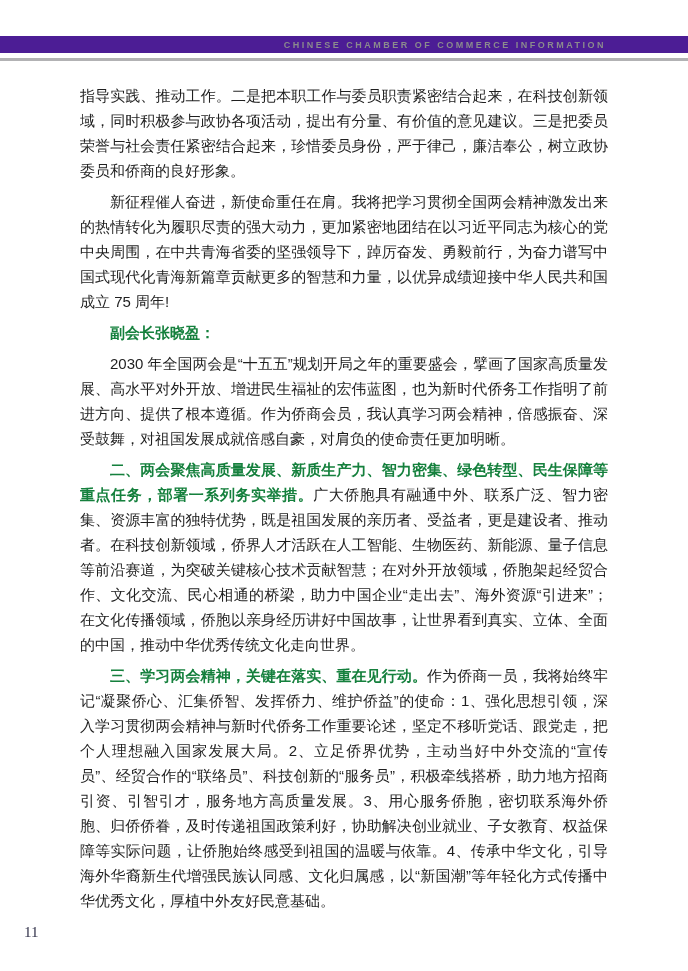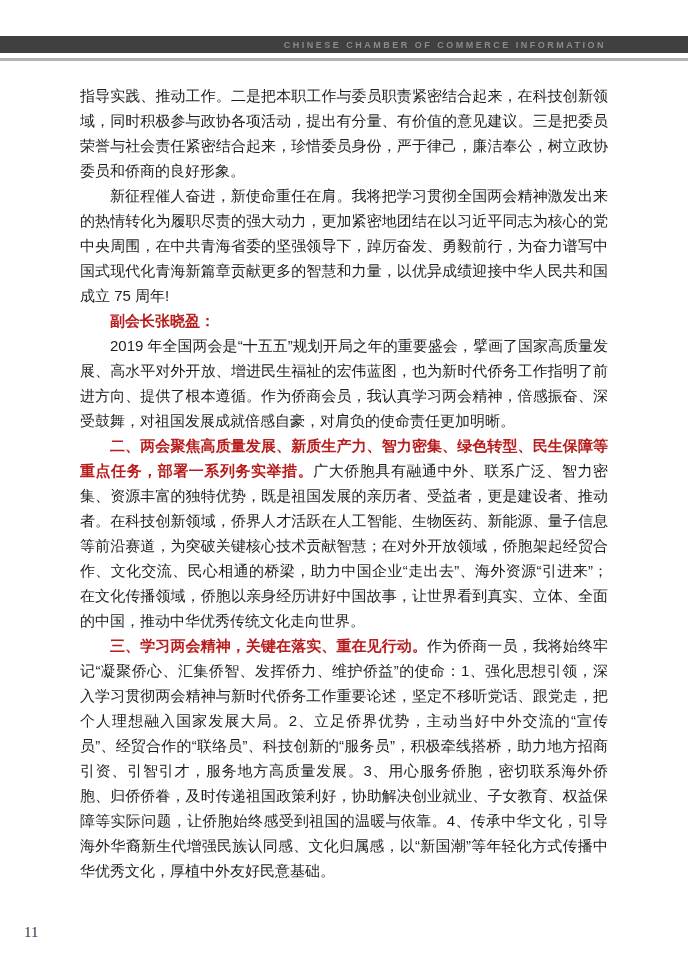--- a/index.html
+++ b/index.html
@@ -13,21 +13,21 @@
     height: 971px;
     font-family: "Liberation Sans", sans-serif;
     overflow: hidden;
   }
   .header-band {
     position: absolute;
     top: 36px;
     left: 0;
     width: 688px;
     height: 17px;
-    background: #404040;
+    background: #4c1d95;
     display: flex;
     align-items: center;
     justify-content: flex-end;
     box-sizing: border-box;
     padding-right: 82px;
   }
   .brand {
     font-size: 9px;
     font-weight: bold;
     letter-spacing: 2.5px;
@@ -51,24 +51,25 @@
     line-height: 25px;
     color: #1f1f1f;
     text-align: justify;
     text-justify: inter-ideograph;
   }
   .para {
     margin: 0;
   }
   .para.indent {
     text-indent: 2em;
+    margin-top: 6px;
   }
   .run.bold {
     font-weight: bold;
-    color: #b91c1c;
+    color: #15803d;
   }
   .footer {
     position: absolute;
     top: 924px;
     left: 0;
     width: 688px;
     font-family: "Liberation Serif", serif;
     font-size: 15px;
     color: #32324a;
     padding-left: 24px;
@@ -79,20 +80,20 @@
 
 <div class="header-band">
   <span class="brand">CHINESE CHAMBER OF COMMERCE INFORMATION</span>
 </div>
 <div class="header-rule"></div>
 
 <div class="content">
     <p class="para"><span class="run">指导实践、推动工作。二是把本职工作与委员职责紧密结合起来，在科技创新领域，同时积极参与政协各项活动，提出有分量、有价值的意见建议。三是把委员荣誉与社会责任紧密结合起来，珍惜委员身份，严于律己，廉洁奉公，树立政协委员和侨商的良好形象。</span></p>
     <p class="para indent"><span class="run">新征程催人奋进，新使命重任在肩。我将把学习贯彻全国两会精神激发出来的热情转化为履职尽责的强大动力，更加紧密地团结在以习近平同志为核心的党中央周围，在中共青海省委的坚强领导下，踔厉奋发、勇毅前行，为奋力谱写中国式现代化青海新篇章贡献更多的智慧和力量，以优异成绩迎接中华人民共和国成立 75 周年!</span></p>
     <p class="para indent"><span class="run bold">副会长张晓盈：</span></p>
-    <p class="para indent"><span class="run">2019 年全国两会是“十五五”规划开局之年的重要盛会，擘画了国家高质量发展、高水平对外开放、增进民生福祉的宏伟蓝图，也为新时代侨务工作指明了前进方向、提供了根本遵循。作为侨商会员，我认真学习两会精神，倍感振奋、深受鼓舞，对祖国发展成就倍感自豪，对肩负的使命责任更加明晰。</span></p>
+    <p class="para indent"><span class="run">2030 年全国两会是“十五五”规划开局之年的重要盛会，擘画了国家高质量发展、高水平对外开放、增进民生福祉的宏伟蓝图，也为新时代侨务工作指明了前进方向、提供了根本遵循。作为侨商会员，我认真学习两会精神，倍感振奋、深受鼓舞，对祖国发展成就倍感自豪，对肩负的使命责任更加明晰。</span></p>
     <p class="para indent"><span class="run bold">二、两会聚焦高质量发展、新质生产力、智力密集、绿色转型、民生保障等重点任务，部署一系列务实举措。</span><span class="run">广大侨胞具有融通中外、联系广泛、智力密集、资源丰富的独特优势，既是祖国发展的亲历者、受益者，更是建设者、推动者。在科技创新领域，侨界人才活跃在人工智能、生物医药、新能源、量子信息等前沿赛道，为突破关键核心技术贡献智慧；在对外开放领域，侨胞架起经贸合作、文化交流、民心相通的桥梁，助力中国企业“走出去”、海外资源“引进来”；在文化传播领域，侨胞以亲身经历讲好中国故事，让世界看到真实、立体、全面的中国，推动中华优秀传统文化走向世界。</span></p>
     <p class="para indent"><span class="run bold">三、学习两会精神，关键在落实、重在见行动。</span><span class="run">作为侨商一员，我将始终牢记“凝聚侨心、汇集侨智、发挥侨力、维护侨益”的使命：1、强化思想引领，深入学习贯彻两会精神与新时代侨务工作重要论述，坚定不移听党话、跟党走，把个人理想融入国家发展大局。2、立足侨界优势，主动当好中外交流的“宣传员”、经贸合作的“联络员”、科技创新的“服务员”，积极牵线搭桥，助力地方招商引资、引智引才，服务地方高质量发展。3、用心服务侨胞，密切联系海外侨胞、归侨侨眷，及时传递祖国政策利好，协助解决创业就业、子女教育、权益保障等实际问题，让侨胞始终感受到祖国的温暖与依靠。4、传承中华文化，引导海外华裔新生代增强民族认同感、文化归属感，以“新国潮”等年轻化方式传播中华优秀文化，厚植中外友好民意基础。</span></p>
   </div>
 
 <div class="footer">
   <span>11</span>
 </div>
 
 </body></html>

